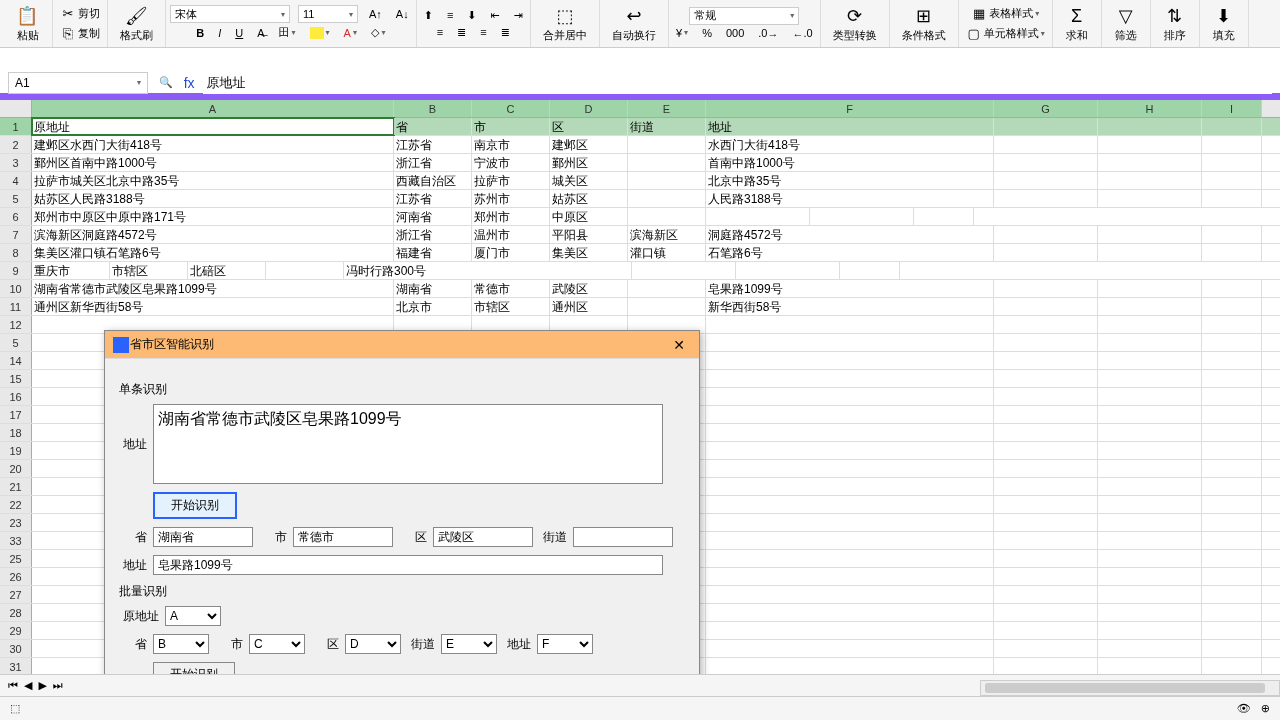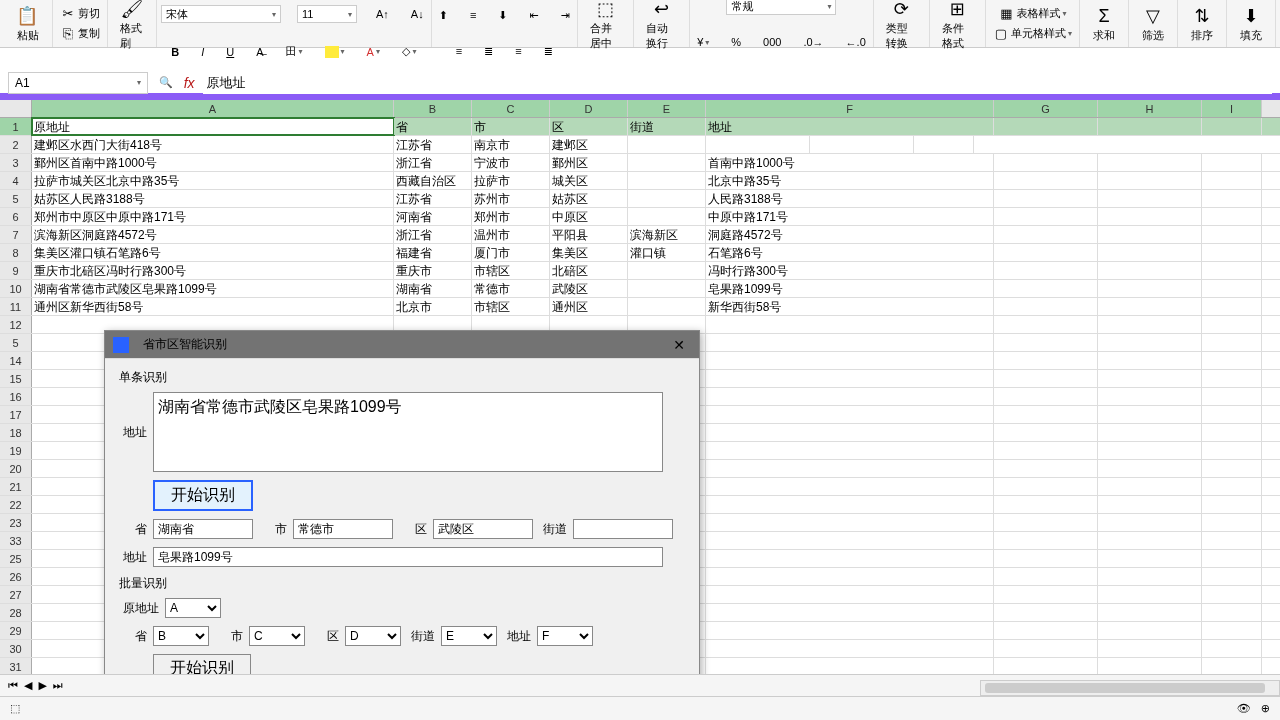--- a/index.html
+++ b/index.html
@@ -3,31 +3,31 @@
 <meta charset="utf-8">
 <style>
 * { box-sizing: border-box; margin: 0; padding: 0; font-family: "Microsoft YaHei", Arial, sans-serif; }
 body { background: #fff; width: 1280px; height: 720px; overflow: hidden; position: relative; }
 
 
 .ribbon { height: 48px; background: #f5f5f5; border-bottom: 1px solid #ccc; display: flex; align-items: center; padding: 0 4px; font-size: 11px; }
 .ribbon-group { display: flex; flex-direction: column; align-items: center; padding: 0 6px; border-right: 1px solid #ddd; height: 100%; justify-content: center; }
 .ribbon-group.wide { padding: 0 4px; }
 .ribbon-btn { display: flex; align-items: center; gap: 2px; padding: 2px 3px; cursor: pointer; font-size: 11px; white-space: nowrap; }
-.ribbon-row { display: flex; gap: 16px; margin-top: 19px; }
+.ribbon-row { display: flex; gap: 8px; }
 .big-btn { display: flex; flex-direction: column; align-items: center; padding: 2px 6px; cursor: pointer; font-size: 11px; }
 .icon-box { width: 16px; height: 16px; display: inline-flex; align-items: center; justify-content: center; font-size: 13px; }
 .icon-big { width: 24px; height: 24px; font-size: 18px; display: flex; align-items: center; justify-content: center; }
 .drop-arrow { font-size: 8px; color: #666; }
 .select-like { border: 1px solid #ccc; background: #fff; padding: 1px 4px; font-size: 11px; min-width: 60px; height: 18px; display: flex; align-items: center; justify-content: space-between; }
 
 
 .formula-row { height: 28px; display: flex; align-items: center; border-bottom: 7px solid #8b5cf6; padding: 2px 8px; gap: 8px; margin-top: 24px; }
 .name-box { width: 140px; height: 22px; border: 1px solid #ccc; display: flex; align-items: center; padding: 0 6px; font-size: 12px; justify-content: space-between; }
-.fx-label { font-style: italic; font-size: 14px; color: #b91c1c; }
+.fx-label { font-size: 14px; color: #1d4ed8; }
 .formula-input { flex: 1; height: 22px; border: none; font-size: 13px; padding: 0 4px; }
 
 
 .grid-wrap { position: relative; height: 580px; overflow: hidden; }
 .col-headers { display: flex; height: 18px; background: #e8e8e8; border-bottom: 1px solid #aaa; }
 .corner { width: 32px; border-right: 1px solid #aaa; background: #e8e8e8; }
 .col-h { border-right: 1px solid #ccc; text-align: center; font-size: 11px; line-height: 18px; color: #333; }
 .col-h.sel { background: #9fd4a8; }
 .rows { }
 .grid-row { display: flex; height: 18px; border-bottom: 1px solid #ddd; }
@@ -43,32 +43,32 @@
 .cC { width: 78px; }
 .cD { width: 78px; }
 .cE { width: 78px; }
 .cF { width: 288px; }
 .cG { width: 104px; }
 .cH { width: 104px; }
 .cI { width: 60px; }
 
 
 .dialog { position: absolute; left: 104px; top: 330px; width: 596px; background: #f0f0f0; border: 1px solid #888; box-shadow: 2px 2px 8px rgba(0,0,0,0.3); font-size: 12px; }
-.dlg-title { height: 28px; background: #737373; display: flex; align-items: center; padding: 0 8px; border-bottom: 1px solid #ddd; gap: 14px; }
+.dlg-title { height: 28px; background: #fdba74; display: flex; align-items: center; padding: 0 8px; border-bottom: 1px solid #ddd; gap: 1px; }
 .dlg-title-icon { width: 16px; height: 16px; background: #2962ff; display: inline-block; }
 .dlg-close { margin-left: auto; cursor: pointer; font-size: 14px; padding: 0 6px; }
-.dlg-body { padding: 10px 14px; }
+.dlg-body { padding: 22px 14px; }
 .dlg-section-label { font-size: 12px; margin-bottom: 6px; }
 .dlg-row { display: flex; align-items: center; gap: 6px; margin-bottom: 8px; }
 .dlg-label { font-size: 12px; min-width: 28px; text-align: right; }
 .dlg-textarea { width: 510px; height: 80px; border: 1px solid #888; background: #fff; padding: 4px; font-size: 16px; resize: none; }
 .dlg-input { border: 1px solid #888; background: #fff; height: 20px; padding: 0 4px; font-size: 12px; }
 .dlg-input.w100 { width: 100px; }
 .dlg-input.w510 { width: 510px; }
-.dlg-btn { border: 2px solid #2962ff; background: #e3f2fd; padding: 3px 16px; font-size: 16px; cursor: pointer; }
+.dlg-btn { border: 2px solid #2962ff; background: #e3f2fd; padding: 3px 16px; font-size: 12px; cursor: pointer; }
 .dlg-btn.plain { border: 1px solid #888; background: #f0f0f0; }
 .dlg-select { border: 1px solid #888; background: #fff; height: 20px; font-size: 12px; width: 56px; }
 .dlg-footer { display: flex; align-items: center; padding: 6px 14px; border-top: 1px solid #ddd; font-size: 12px; gap: 12px; }
 .dlg-link { color: #1565c0; text-decoration: underline; cursor: pointer; }
 .dlg-link.right { margin-left: auto; }
 
 
 .sheet-tabs { position: absolute; bottom: 24px; left: 0; right: 0; height: 22px; border-top: 1px solid #ccc; display: flex; align-items: center; padding: 0 8px; gap: 6px; font-size: 11px; background: #f5f5f5; }
 .scroll-h { position: absolute; bottom: 24px; right: 0; width: 300px; height: 16px; background: #eee; border: 1px solid #ccc; }
 .scroll-h-thumb { position: absolute; left: 4px; top: 2px; height: 10px; width: 280px; background: #ccc; border-radius: 3px; }
@@ -263,20 +263,21 @@
 <div class="cell cH"></div>
 <div class="cell cI"></div>
       </div>
       <div class="grid-row">
         <div class="row-h">2</div>
 <div class="cell cA">建邺区水西门大街418号</div>
 <div class="cell cB">江苏省</div>
 <div class="cell cC">南京市</div>
 <div class="cell cD">建邺区</div>
 <div class="cell cE"></div>
+<div class="cell cF">水西门大街418号</div>
 <div class="cell cG"></div>
 <div class="cell cH"></div>
 <div class="cell cI"></div>
       </div>
       <div class="grid-row">
         <div class="row-h">3</div>
 <div class="cell cA">鄞州区首南中路1000号</div>
 <div class="cell cB">浙江省</div>
 <div class="cell cC">宁波市</div>
 <div class="cell cD">鄞州区</div>
@@ -310,21 +311,20 @@
 <div class="cell cH"></div>
 <div class="cell cI"></div>
       </div>
       <div class="grid-row">
         <div class="row-h">6</div>
 <div class="cell cA">郑州市中原区中原中路171号</div>
 <div class="cell cB">河南省</div>
 <div class="cell cC">郑州市</div>
 <div class="cell cD">中原区</div>
 <div class="cell cE"></div>
-<div class="cell cF">中原中路171号</div>
 <div class="cell cG"></div>
 <div class="cell cH"></div>
 <div class="cell cI"></div>
       </div>
       <div class="grid-row">
         <div class="row-h">7</div>
 <div class="cell cA">滨海新区洞庭路4572号</div>
 <div class="cell cB">浙江省</div>
 <div class="cell cC">温州市</div>
 <div class="cell cD">平阳县</div>
@@ -341,21 +341,20 @@
 <div class="cell cC">厦门市</div>
 <div class="cell cD">集美区</div>
 <div class="cell cE">灌口镇</div>
 <div class="cell cF">石笔路6号</div>
 <div class="cell cG"></div>
 <div class="cell cH"></div>
 <div class="cell cI"></div>
       </div>
       <div class="grid-row">
         <div class="row-h">9</div>
-<div class="cell cA">重庆市北碚区冯时行路300号</div>
 <div class="cell cB">重庆市</div>
 <div class="cell cC">市辖区</div>
 <div class="cell cD">北碚区</div>
 <div class="cell cE"></div>
 <div class="cell cF">冯时行路300号</div>
 <div class="cell cG"></div>
 <div class="cell cH"></div>
 <div class="cell cI"></div>
       </div>
       <div class="grid-row">

